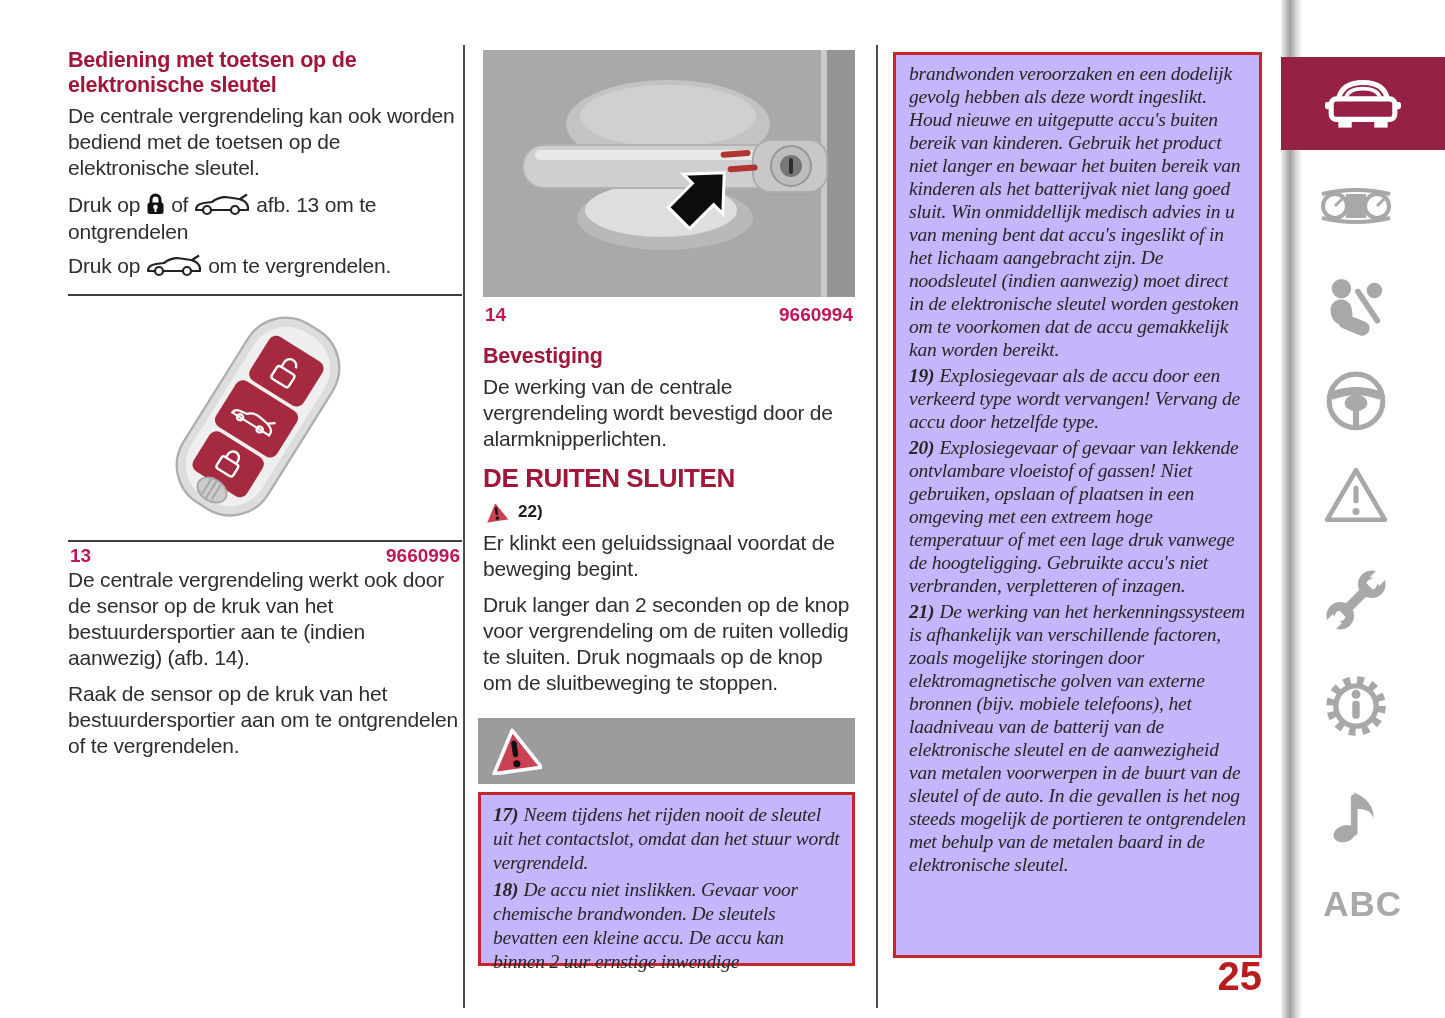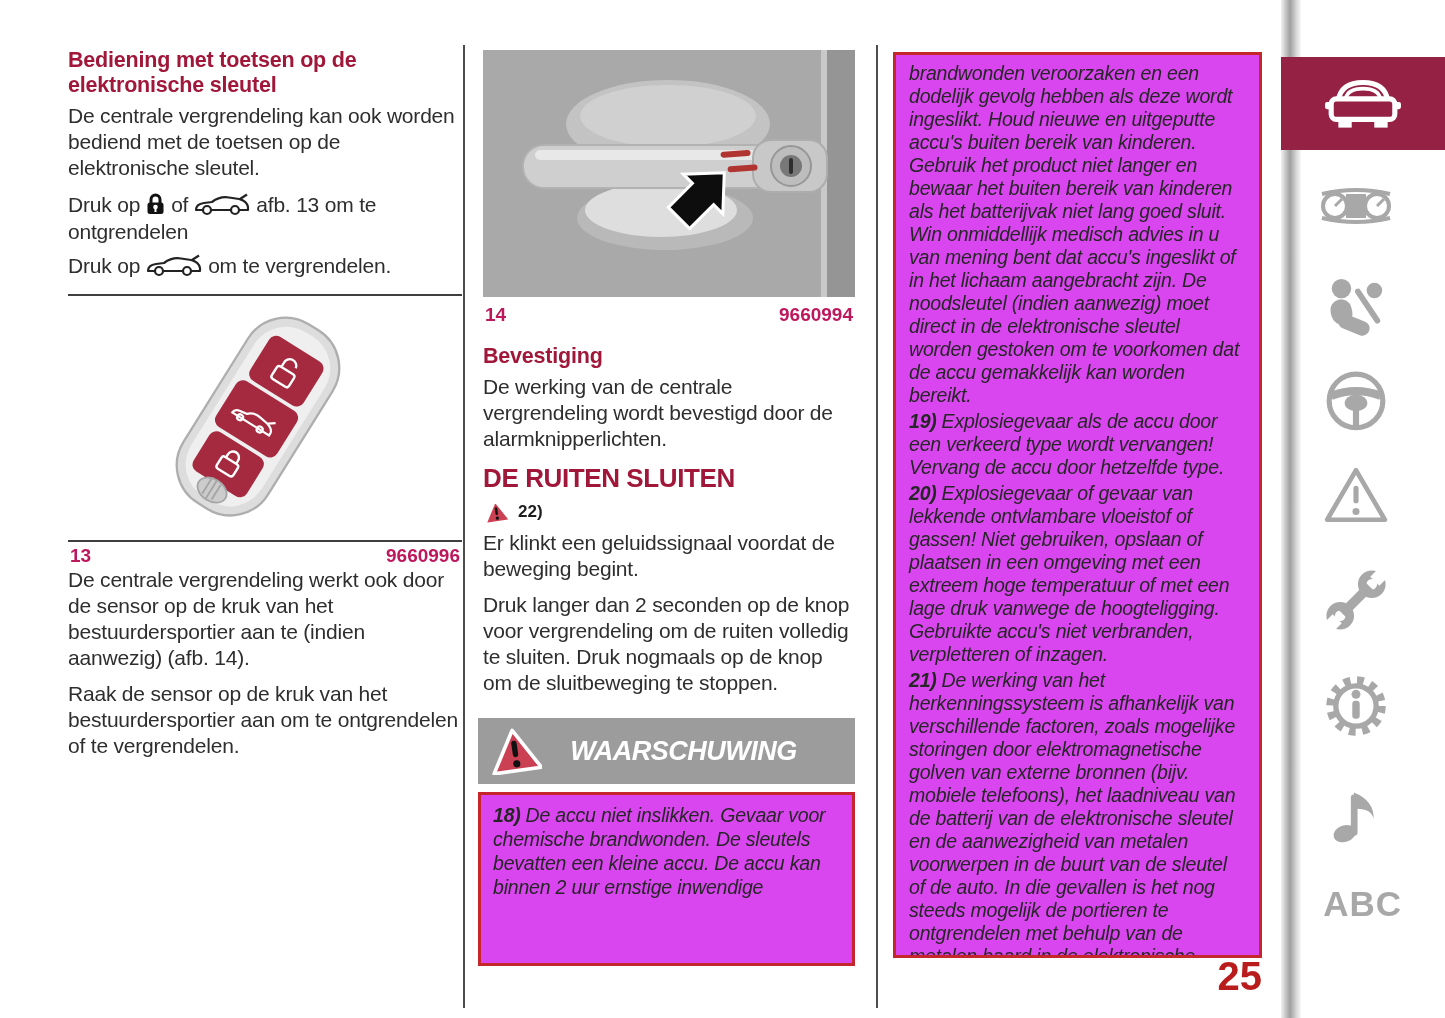--- a/index.html
+++ b/index.html
@@ -17,21 +17,21 @@
   .col1{position:absolute;left:68px;top:48px;width:394px;}
   .col2{position:absolute;left:483px;top:50px;width:372px;}
   .divider{position:absolute;top:45px;height:963px;width:2px;background:#4d4d4d;}
   #div1{left:463px;} #div2{left:876px;}
   
   .warn-banner{position:absolute;left:478px;top:718px;width:377px;height:66px;background:#9c9c9c;
                display:flex;align-items:center;}
   .warn-banner .tri{margin-left:10px;flex:0 0 auto;}
   .warn-banner .btitle{flex:1;text-align:center;color:#ffffff;font-weight:bold;font-style:italic;
                        font-size:27px;letter-spacing:-0.5px;padding-right:30px;}
-  .warn-box{background:#d946ef;border:3px solid #c5262c;font-style:italic;color:#262626;}
+  .warn-box{background:#c4b5fd;border:3px solid #c5262c;font-style:italic;color:#262626;font-family:Liberation Serif, serif;}
   #wbox2{position:absolute;left:478px;top:792px;width:377px;height:174px;padding:8px 12px;box-sizing:border-box;
          font-size:19.5px;line-height:24px;letter-spacing:-0.2px;}
   #wbox3{position:absolute;left:893px;top:52px;width:369px;height:906px;padding:7px 13px;box-sizing:border-box;
          font-size:19.5px;line-height:23px;letter-spacing:-0.2px;overflow:hidden;}
   .witem{margin:0 0 3px 0;}
   .witem b{font-style:italic;margin-right:5px;}
   
   .figwrap{padding:8px 0 6px 0;}
   
   .edge-strip{position:absolute;left:1281px;top:0;width:20px;height:1018px;
@@ -174,24 +174,24 @@
   </section>
 
   <div class="warn-banner">
     <svg class="tri" width="54" height="48" viewBox="0 0 52 46">
       <g transform="rotate(-8 26 23)">
         <path d="M26 3 L49 42 L3 42 Z" fill="#cb4052" stroke="#ffffff" stroke-width="3.5" stroke-linejoin="round"></path>
         <rect x="23.4" y="13" width="5.2" height="16" rx="2.6" fill="#111"></rect>
         <circle cx="26" cy="35.5" r="3.4" fill="#111"></circle>
       </g>
     </svg>
-    <div class="btitle">WAARSCHUWING</div>
   </div>
 
   <div class="warn-box" id="wbox2">
+    <p class="witem"><b>17)</b><span>Neem tijdens het rijden nooit de sleutel uit het contactslot, omdat dan het stuur wordt vergrendeld.</span></p>
     <p class="witem"><b>18)</b><span>De accu niet inslikken. Gevaar voor chemische brandwonden. De sleutels bevatten een kleine accu. De accu kan binnen 2 uur ernstige inwendige</span></p>
   </div>
 
   <div class="warn-box" id="wbox3">
     <p class="witem">brandwonden veroorzaken en een dodelijk gevolg hebben als deze wordt ingeslikt. Houd nieuwe en uitgeputte accu's buiten bereik van kinderen. Gebruik het product niet langer en bewaar het buiten bereik van kinderen als het batterijvak niet lang goed sluit. Win onmiddellijk medisch advies in u van mening bent dat accu's ingeslikt of in het lichaam aangebracht zijn. De noodsleutel (indien aanwezig) moet direct in de elektronische sleutel worden gestoken om te voorkomen dat de accu gemakkelijk kan worden bereikt.</p>
     <p class="witem"><b>19)</b><span>Explosiegevaar als de accu door een verkeerd type wordt vervangen! Vervang de accu door hetzelfde type.</span></p>
     <p class="witem"><b>20)</b><span>Explosiegevaar of gevaar van lekkende ontvlambare vloeistof of gassen! Niet gebruiken, opslaan of plaatsen in een omgeving met een extreem hoge temperatuur of met een lage druk vanwege de hoogteligging. Gebruikte accu's niet verbranden, verpletteren of inzagen.</span></p>
     <p class="witem"><b>21)</b><span>De werking van het herkenningssysteem is afhankelijk van verschillende factoren, zoals mogelijke storingen door elektromagnetische golven van externe bronnen (bijv. mobiele telefoons), het laadniveau van de batterij van de elektronische sleutel en de aanwezigheid van metalen voorwerpen in de buurt van de sleutel of de auto. In die gevallen is het nog steeds mogelijk de portieren te ontgrendelen met behulp van de metalen baard in de elektronische sleutel.</span></p>
 
   </div>

